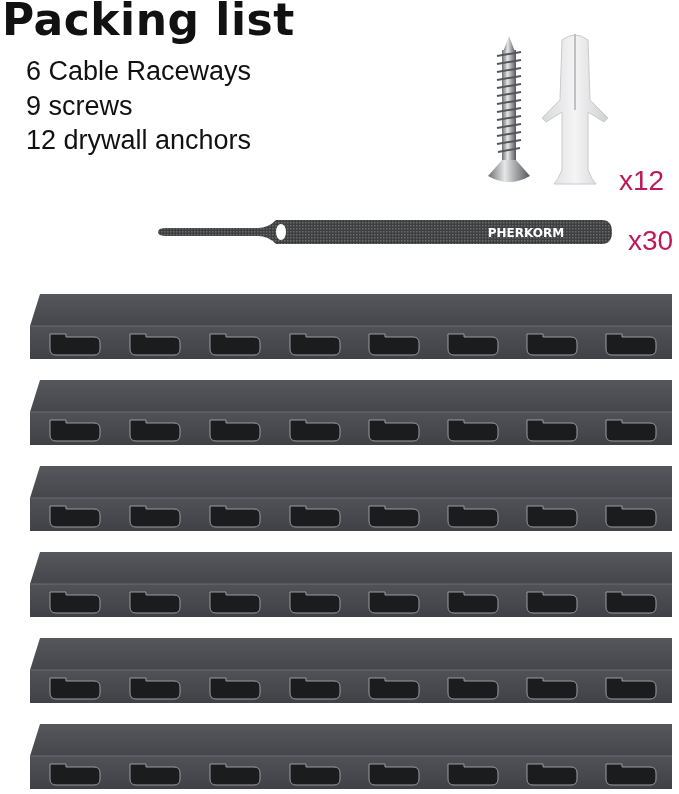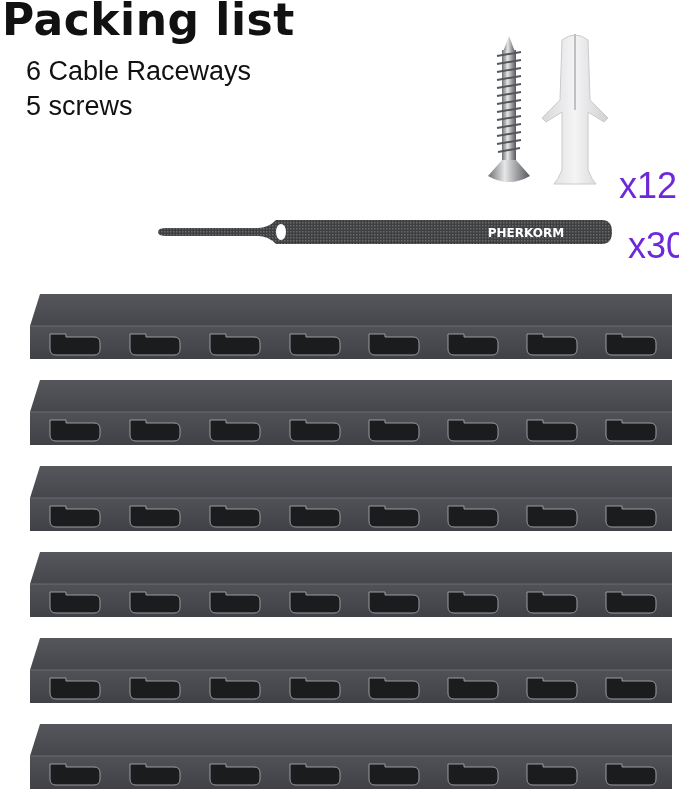--- a/index.html
+++ b/index.html
@@ -1,31 +1,32 @@
 <!DOCTYPE html>
 <html><head>
 <meta charset="utf-8">
 <style>
   html, body { margin: 0; padding: 0; background: #ffffff; }
   body { width: 679px; height: 794px; position: relative; overflow: hidden; font-family: "Liberation Sans", sans-serif; }
   .title { position: absolute; left: 2px; top: -6px; font-size: 44px; font-weight: 900; color: #111; letter-spacing: 0.5px; font-family: "DejaVu Sans", sans-serif; }
   .items { position: absolute; left: 10px; top: 54px; margin-left: 16px; }
   .item { font-size: 27px; line-height: 34.5px; color: #111; white-space: nowrap; font-family: "Liberation Sans", sans-serif; }
-  .qty { position: absolute; font-size: 36px; color: #6d28d9; font-family: "Liberation Sans", sans-serif; }
+  .qty { position: absolute; font-size: 28px; color: #be185d; font-family: "Liberation Sans", sans-serif; }
   .screw, .anchor, .tie { position: absolute; }
   .raceway { position: absolute; left: 30px; width: 644px; height: 66px; }
 </style>
 </head>
 <body>
 
 <div class="title">Packing list</div>
 
 <div class="items">
   <div class="item">6 Cable Raceways</div>
-  <div class="item">5 screws</div>
+  <div class="item">9 screws</div>
+  <div class="item">12 drywall anchors</div>
 </div>
 
 <svg class="screw" style="left:484px; top:36px;" width="50" height="152" viewBox="0 0 50 152">
   <defs>
     <linearGradient id="metal" x1="0" x2="1">
       <stop offset="0" stop-color="#6d6f72"></stop>
       <stop offset="0.4" stop-color="#e6e7e8"></stop>
       <stop offset="0.7" stop-color="#9a9c9f"></stop>
       <stop offset="1" stop-color="#55575a"></stop>
     </linearGradient>

